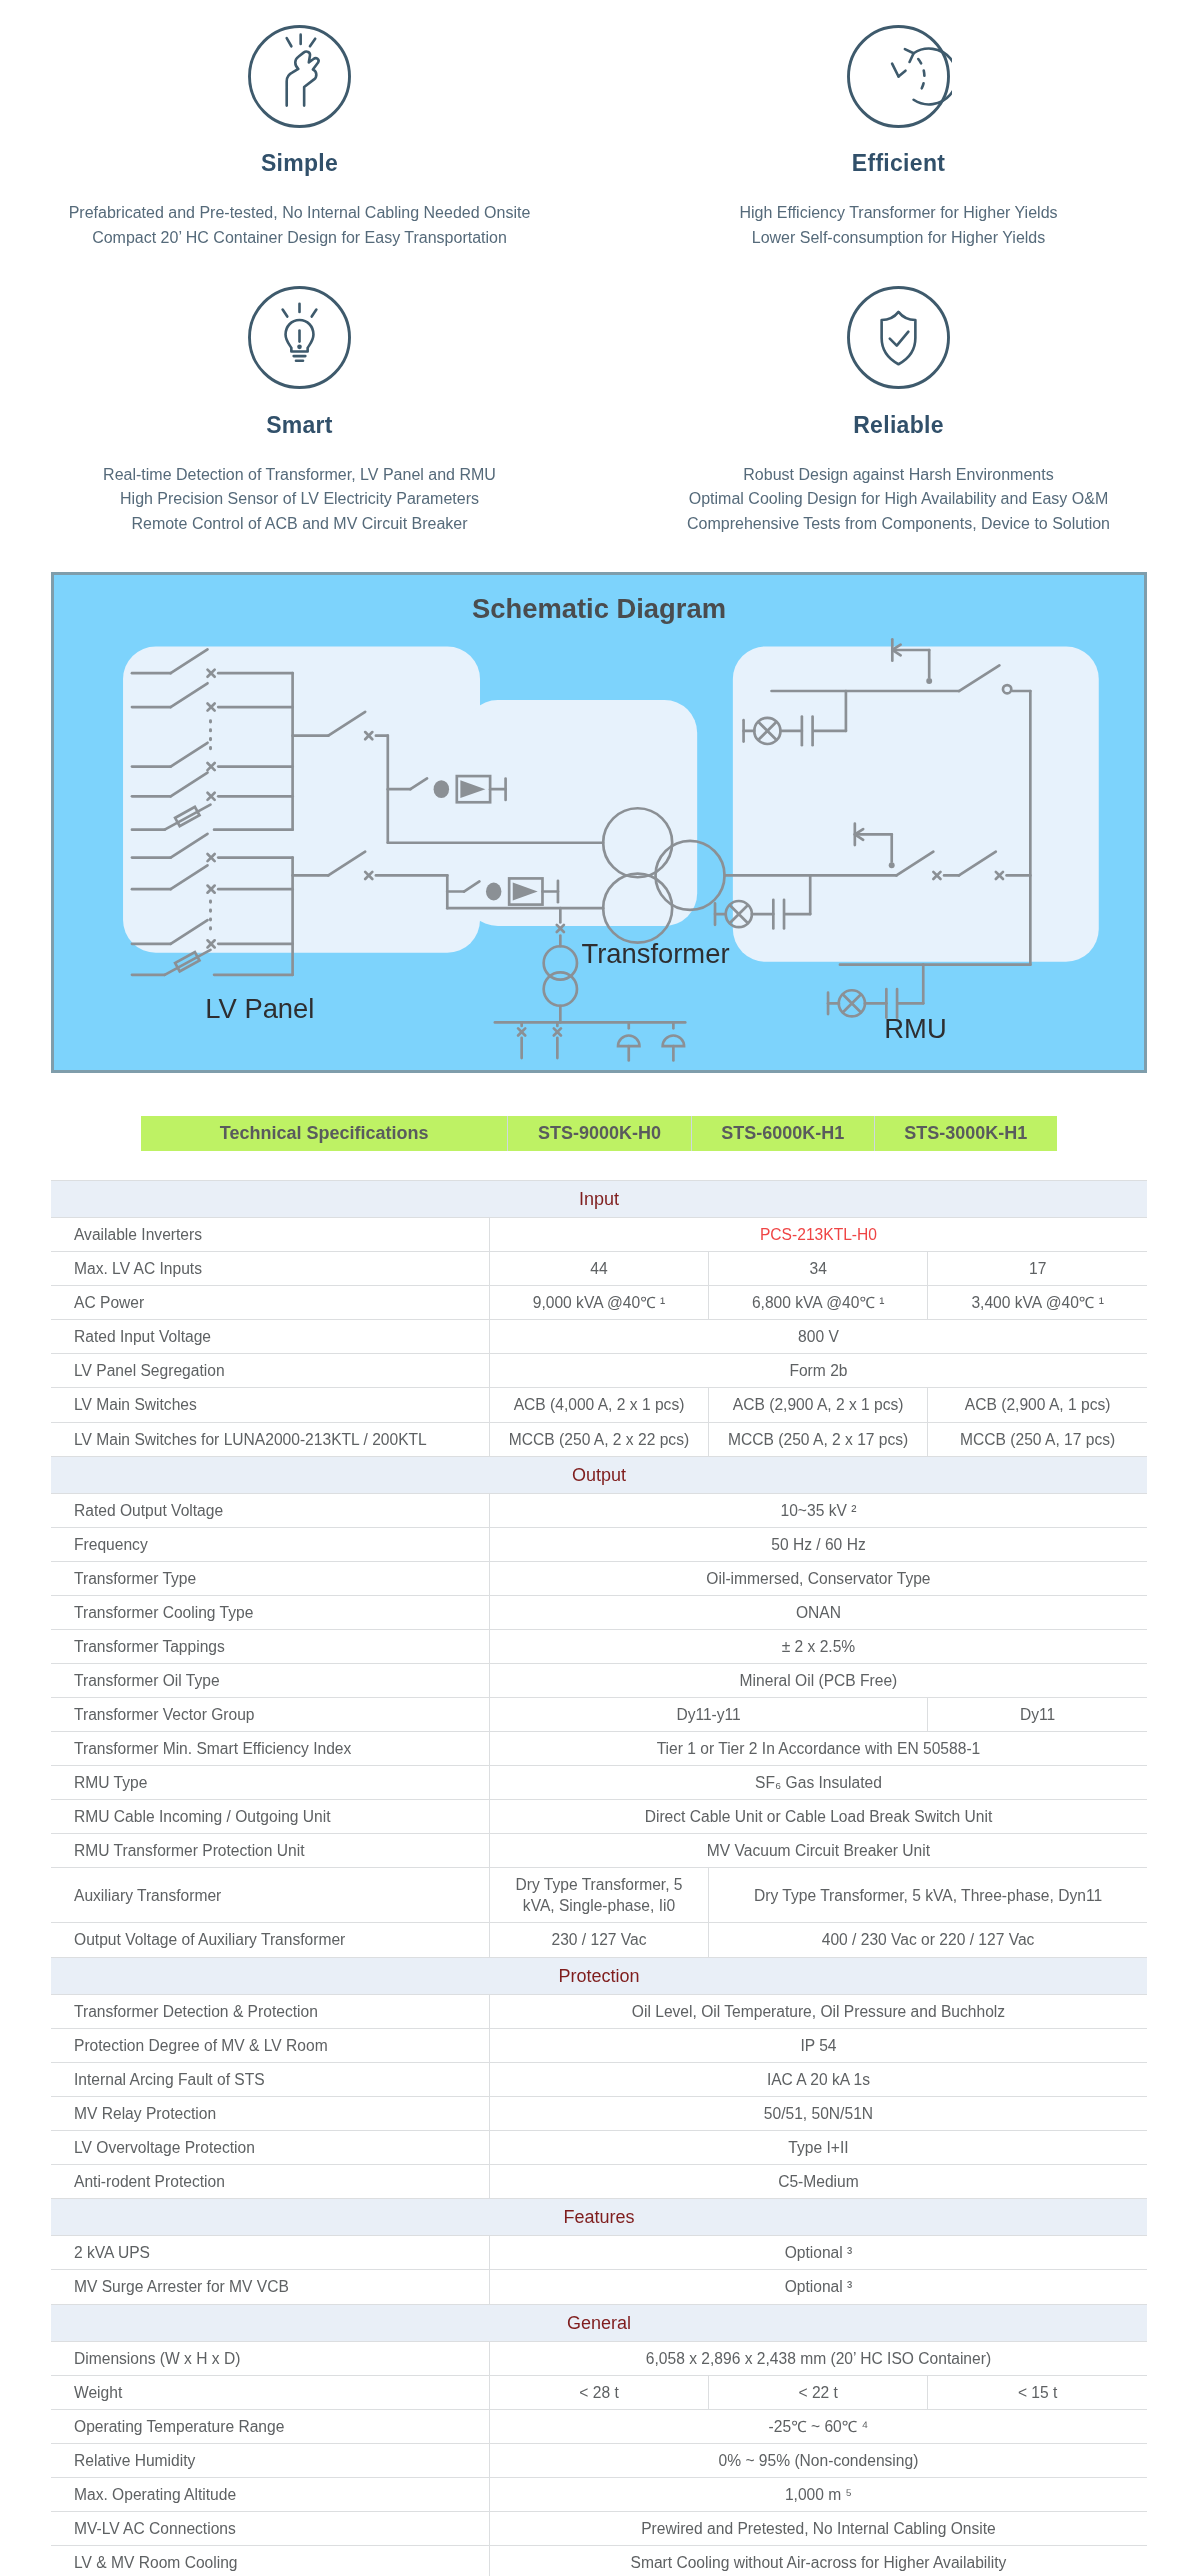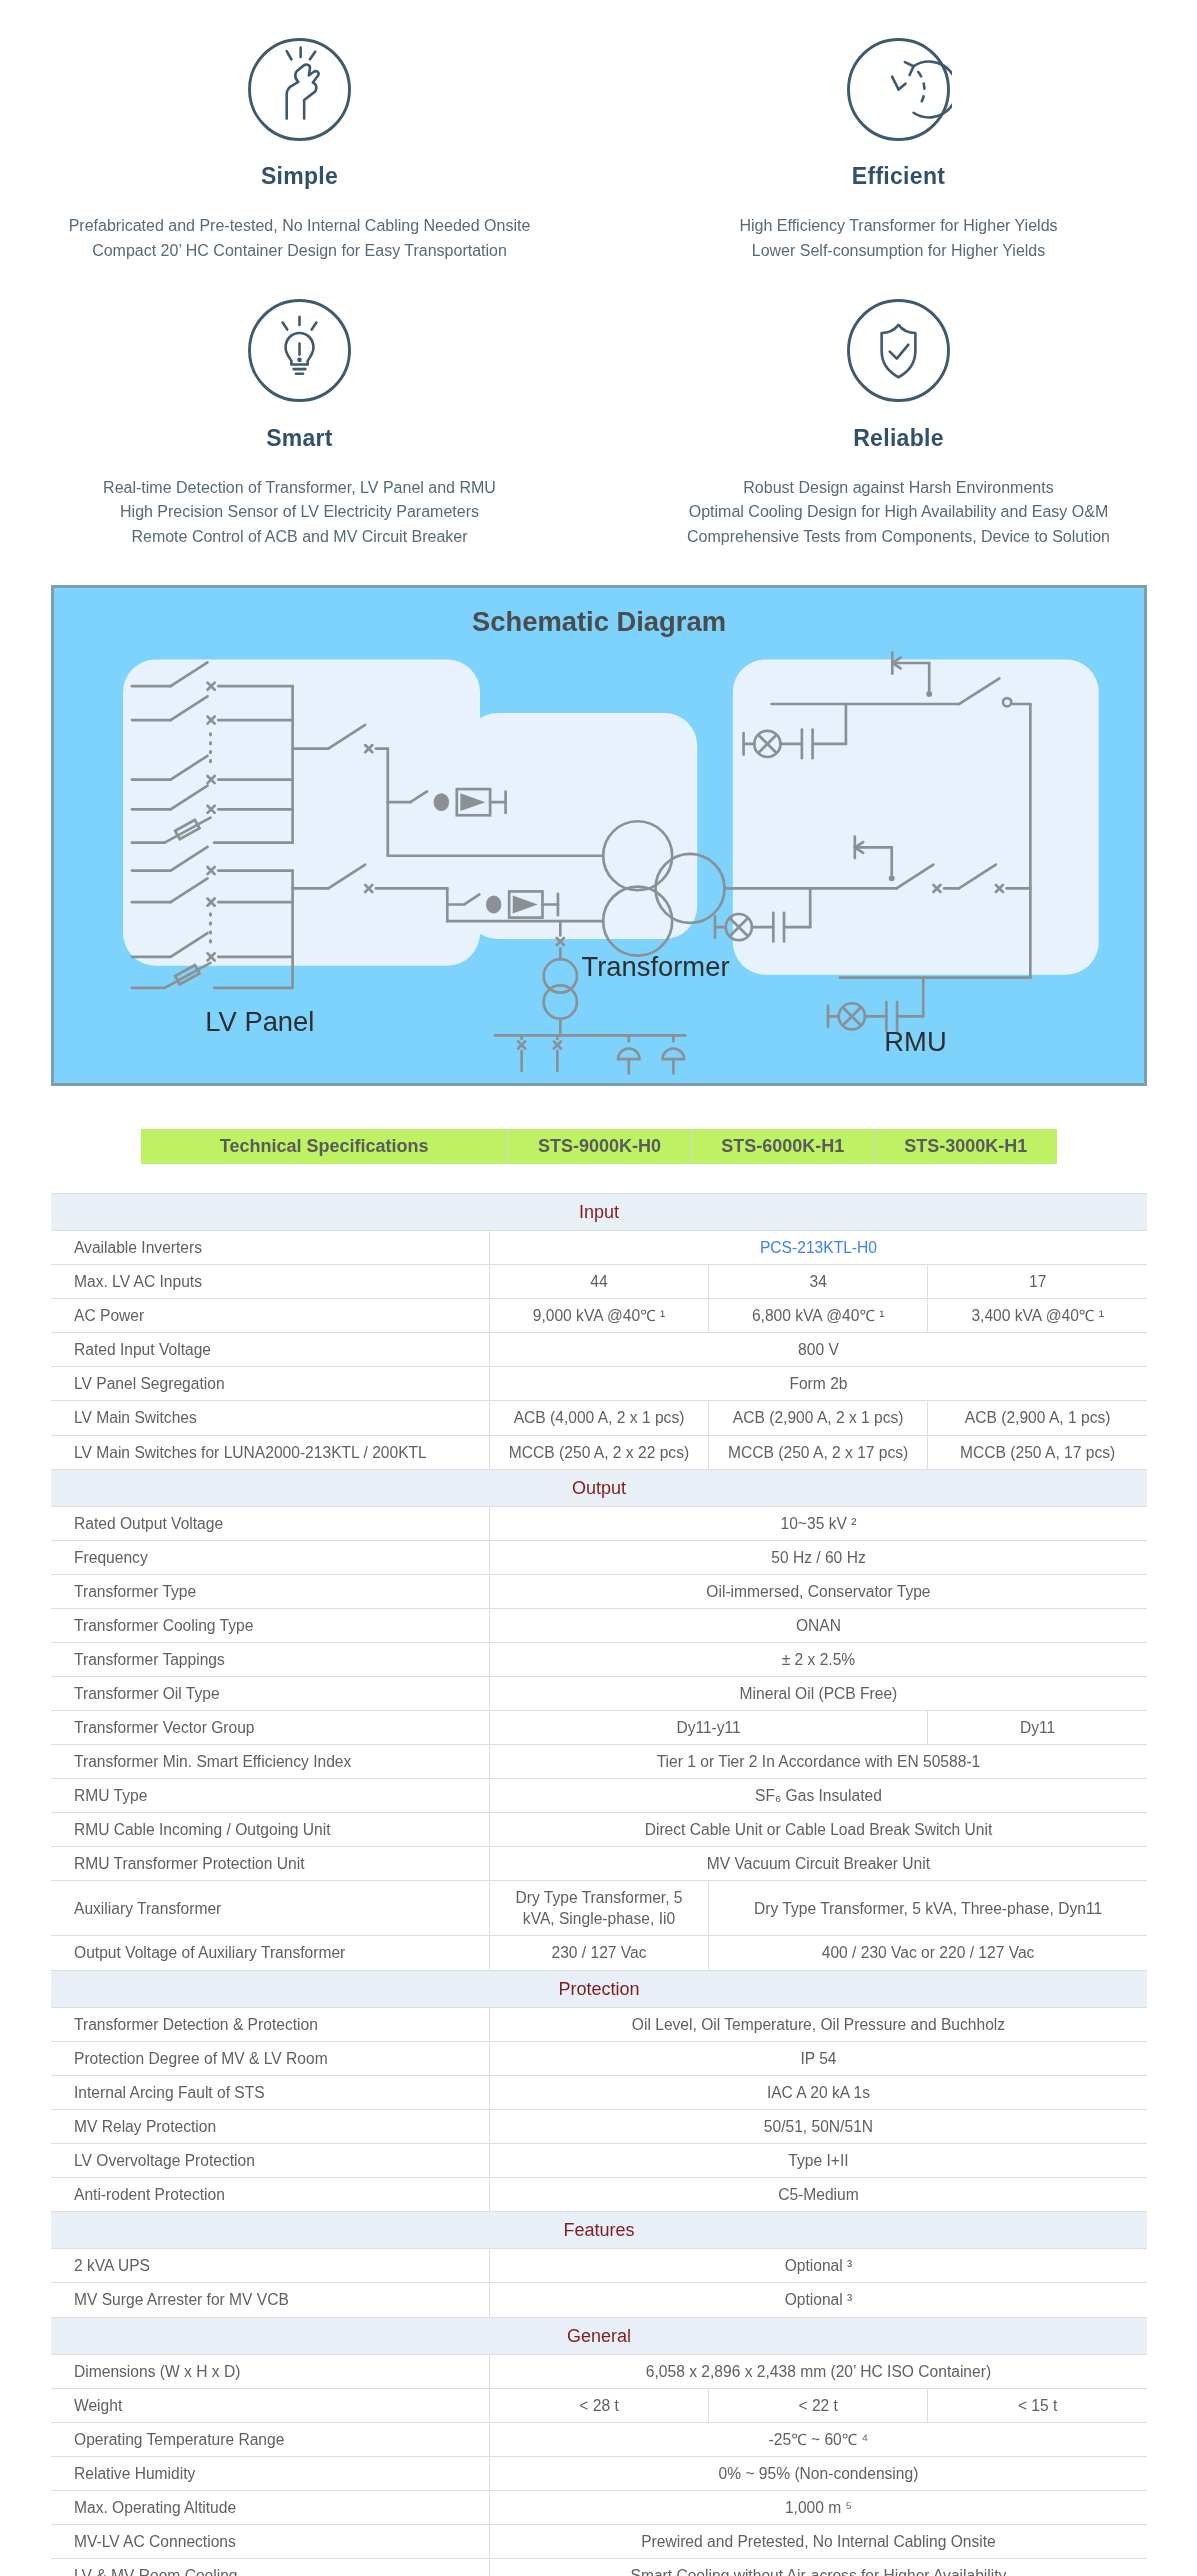--- a/index.html
+++ b/index.html
@@ -4,21 +4,21 @@
 <style>
   html,body { margin:0; padding:0; background:#ffffff; }
   body {
     width:1198px;
     font-family:"Liberation Sans", sans-serif;
     color:#5e6163;
   }
   
   .features {
     width:1198px;
-    padding-top:20px;
+    padding-top:7px;
     display:grid;
     grid-template-columns:1fr 1fr;
   }
   .card {
     display:flex;
     flex-direction:column;
     align-items:center;
     padding:15.6px 24px 18px;
   }
   .card .icon { width:107px; height:107px; }
@@ -94,21 +94,21 @@
     padding-left:23px;
     padding-right:36px;
   }
   table.spec td.vline { border-left:1.2px solid #dcdee0; }
   table.spec tr.section td {
     background:#e9eff7;
     color:#7f1d1d;
     font-size:18px;
     height:34px;
   }
-  table.spec td.accent { color:#3b82f6; }
+  table.spec td.accent { color:#ef4444; }
 </style>
 </head>
 <body>
 
 <div class="features">
 
   <div class="card">
     <svg class="icon" viewBox="0 0 184 184">
       <circle class="ring" cx="92" cy="92" r="86"></circle>
       <path d="M78,40 L70,26"></path>

